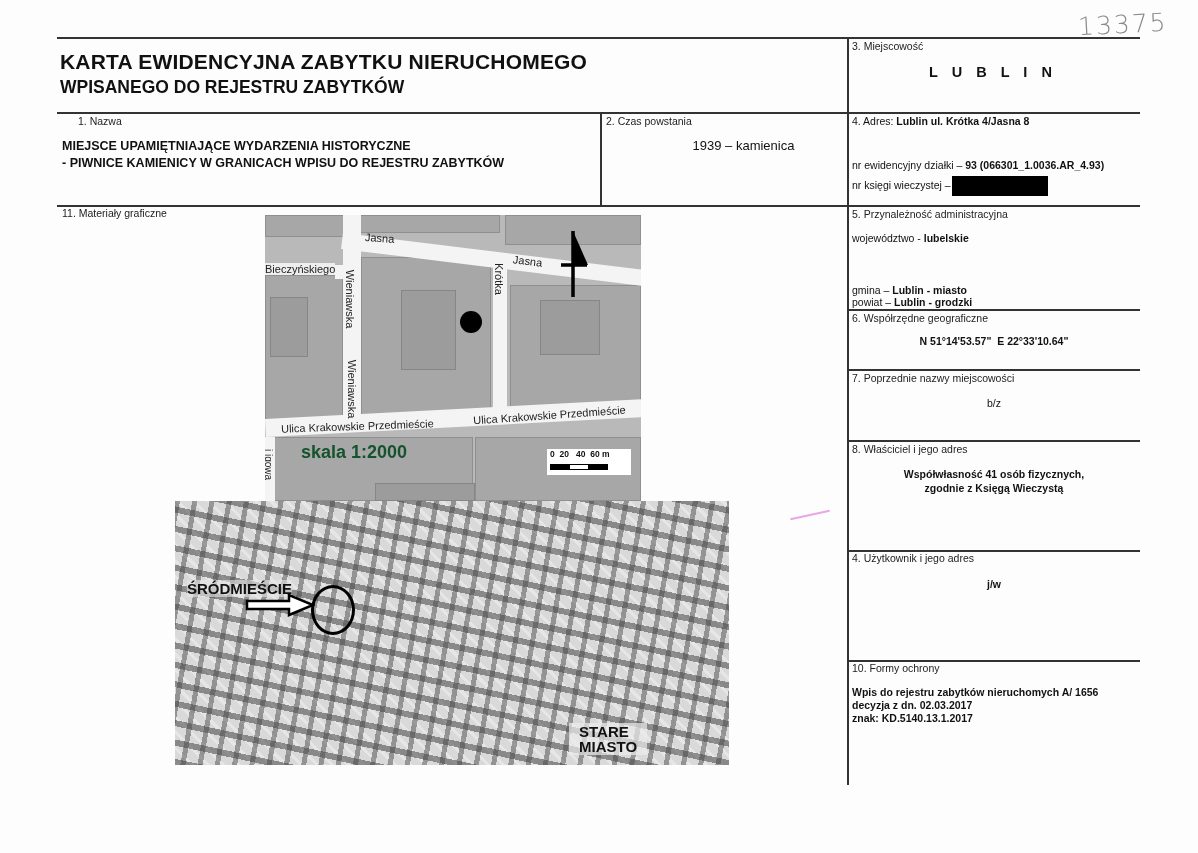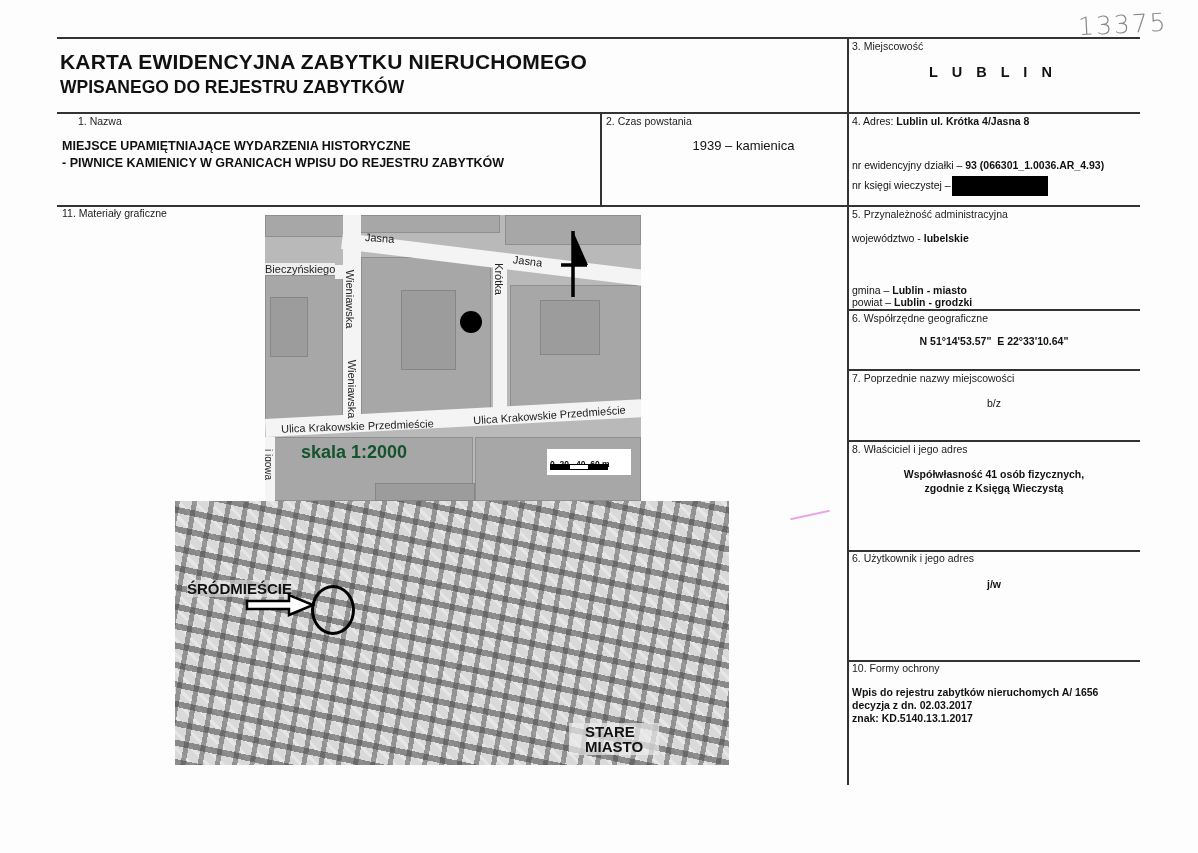--- a/index.html
+++ b/index.html
@@ -20,21 +20,21 @@
   .rc { position: absolute; left: 848px; width: 292px; text-align: center; font-size: 10.5px; }
   .redact { display: inline-block; width: 96px; height: 20px; background: #000; vertical-align: middle; margin-left: 1px; }
   
   .dmap { position: absolute; left: 265px; top: 215px; width: 376px; height: 286px; background: #b9b9b9; overflow: hidden; }
   .blk { position: absolute; background: #a7a7a7; border: 1px solid #8f8f8f; }
   .blk2 { position: absolute; background: #9c9c9c; border: 1px solid #868686; }
   .road { position: absolute; background: #f4f4f4; }
   .street { position: absolute; font-size: 11px; color: #222; white-space: nowrap; }
   .scaletxt { position: absolute; left: 36px; top: 227px; font-size: 18px; font-weight: bold; color: #14532d; }
   .scalebar-box { position: absolute; left: 282px; top: 234px; width: 84px; height: 26px; background: #fff; }
-  .scalebar-lbl { position: absolute; left: 3px; top: 10px; font-size: 8.5px; font-weight: bold; white-space: nowrap; }
+  .scalebar-lbl { position: absolute; left: 3px; top: 0; font-size: 8.5px; font-weight: bold; white-space: nowrap; }
   .scalebar { position: absolute; left: 3px; top: 15px; height: 6px; width: 58px; border: 1px solid #000; display: flex; }
   .scalebar span { flex: 1; }
   
   .omap { position: absolute; left: 175px; top: 501px; width: 554px; height: 264px; background: #d9d9d9; overflow: hidden;
     background-image:
       repeating-linear-gradient(12deg, rgba(70,70,70,0.55) 0 6px, transparent 6px 19px),
       repeating-linear-gradient(100deg, rgba(60,60,60,0.45) 0 5px, transparent 5px 17px),
       repeating-linear-gradient(45deg, rgba(255,255,255,0.35) 0 3px, transparent 3px 11px);
   }
   .omap-label { position: absolute; font-weight: bold; color: #111; }
@@ -99,21 +99,21 @@
 
 <div class="label" style="left:852px; top:372px;">7. Poprzednie nazwy miejscowości</div>
 <div class="rc" style="top:397px;">b/z</div>
 
 <div class="label" style="left:852px; top:443px;">8. Właściciel i jego adres</div>
 <div class="rc bold" style="top:467px; line-height:14px;">
   <div>Współwłasność 41 osób fizycznych,</div>
   <div>zgodnie z Księgą Wieczystą</div>
 </div>
 
-<div class="label" style="left:852px; top:552px;">6. Użytkownik i jego adres</div>
+<div class="label" style="left:852px; top:552px;">4. Użytkownik i jego adres</div>
 <div class="rc bold" style="top:578px;">j/w</div>
 
 <div class="label" style="left:852px; top:662px;">10. Formy ochrony</div>
 <div class="rv bold" style="top:686px; line-height:13px;">
   <div>Wpis do rejestru zabytków nieruchomych A/ 1656</div>
   <div>decyzja z dn. 02.03.2017</div>
   <div>znak: KD.5140.13.1.2017</div>
 </div>
 
 <div class="pinkmark"></div>
@@ -169,17 +169,17 @@
     </div>
   </div>
 </div>
 
 <div class="omap">
   <div class="omap-label" style="left:12px; top:79px; font-size:15px; background:rgba(230,230,230,0.6);">ŚRÓDMIEŚCIE</div>
   <svg class="abs" style="left:70px; top:92px;" width="70" height="24" viewBox="0 0 70 24">
     <polygon points="2,8 44,8 44,2 68,12 44,22 44,16 2,16" fill="#fff" stroke="#000" stroke-width="2.5"></polygon>
   </svg>
   <div class="abs" style="left:136px; top:84px; width:44px; height:50px; border:3px solid #000; border-radius:50%;"></div>
-  <div class="omap-label" style="left:394px; top:222px; font-size:15px; line-height:15px; background:rgba(235,235,235,0.7); padding:1px 16px;">
+  <div class="omap-label" style="left:394px; top:222px; font-size:15px; line-height:15px; background:rgba(235,235,235,0.7); padding:1px 10px;">
     <div>STARE</div>
     <div>MIASTO</div>
   </div>
 </div>
 
 </body></html>

